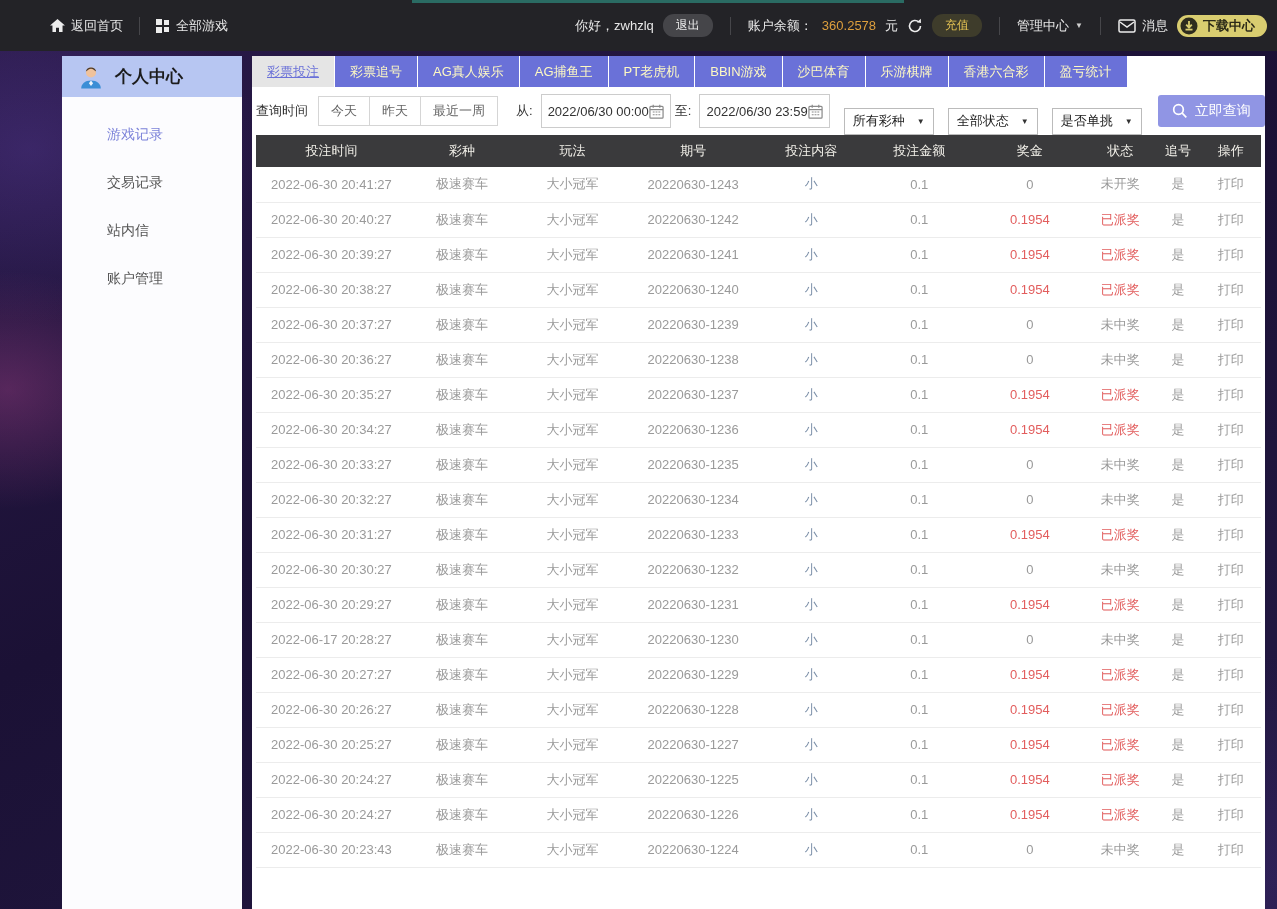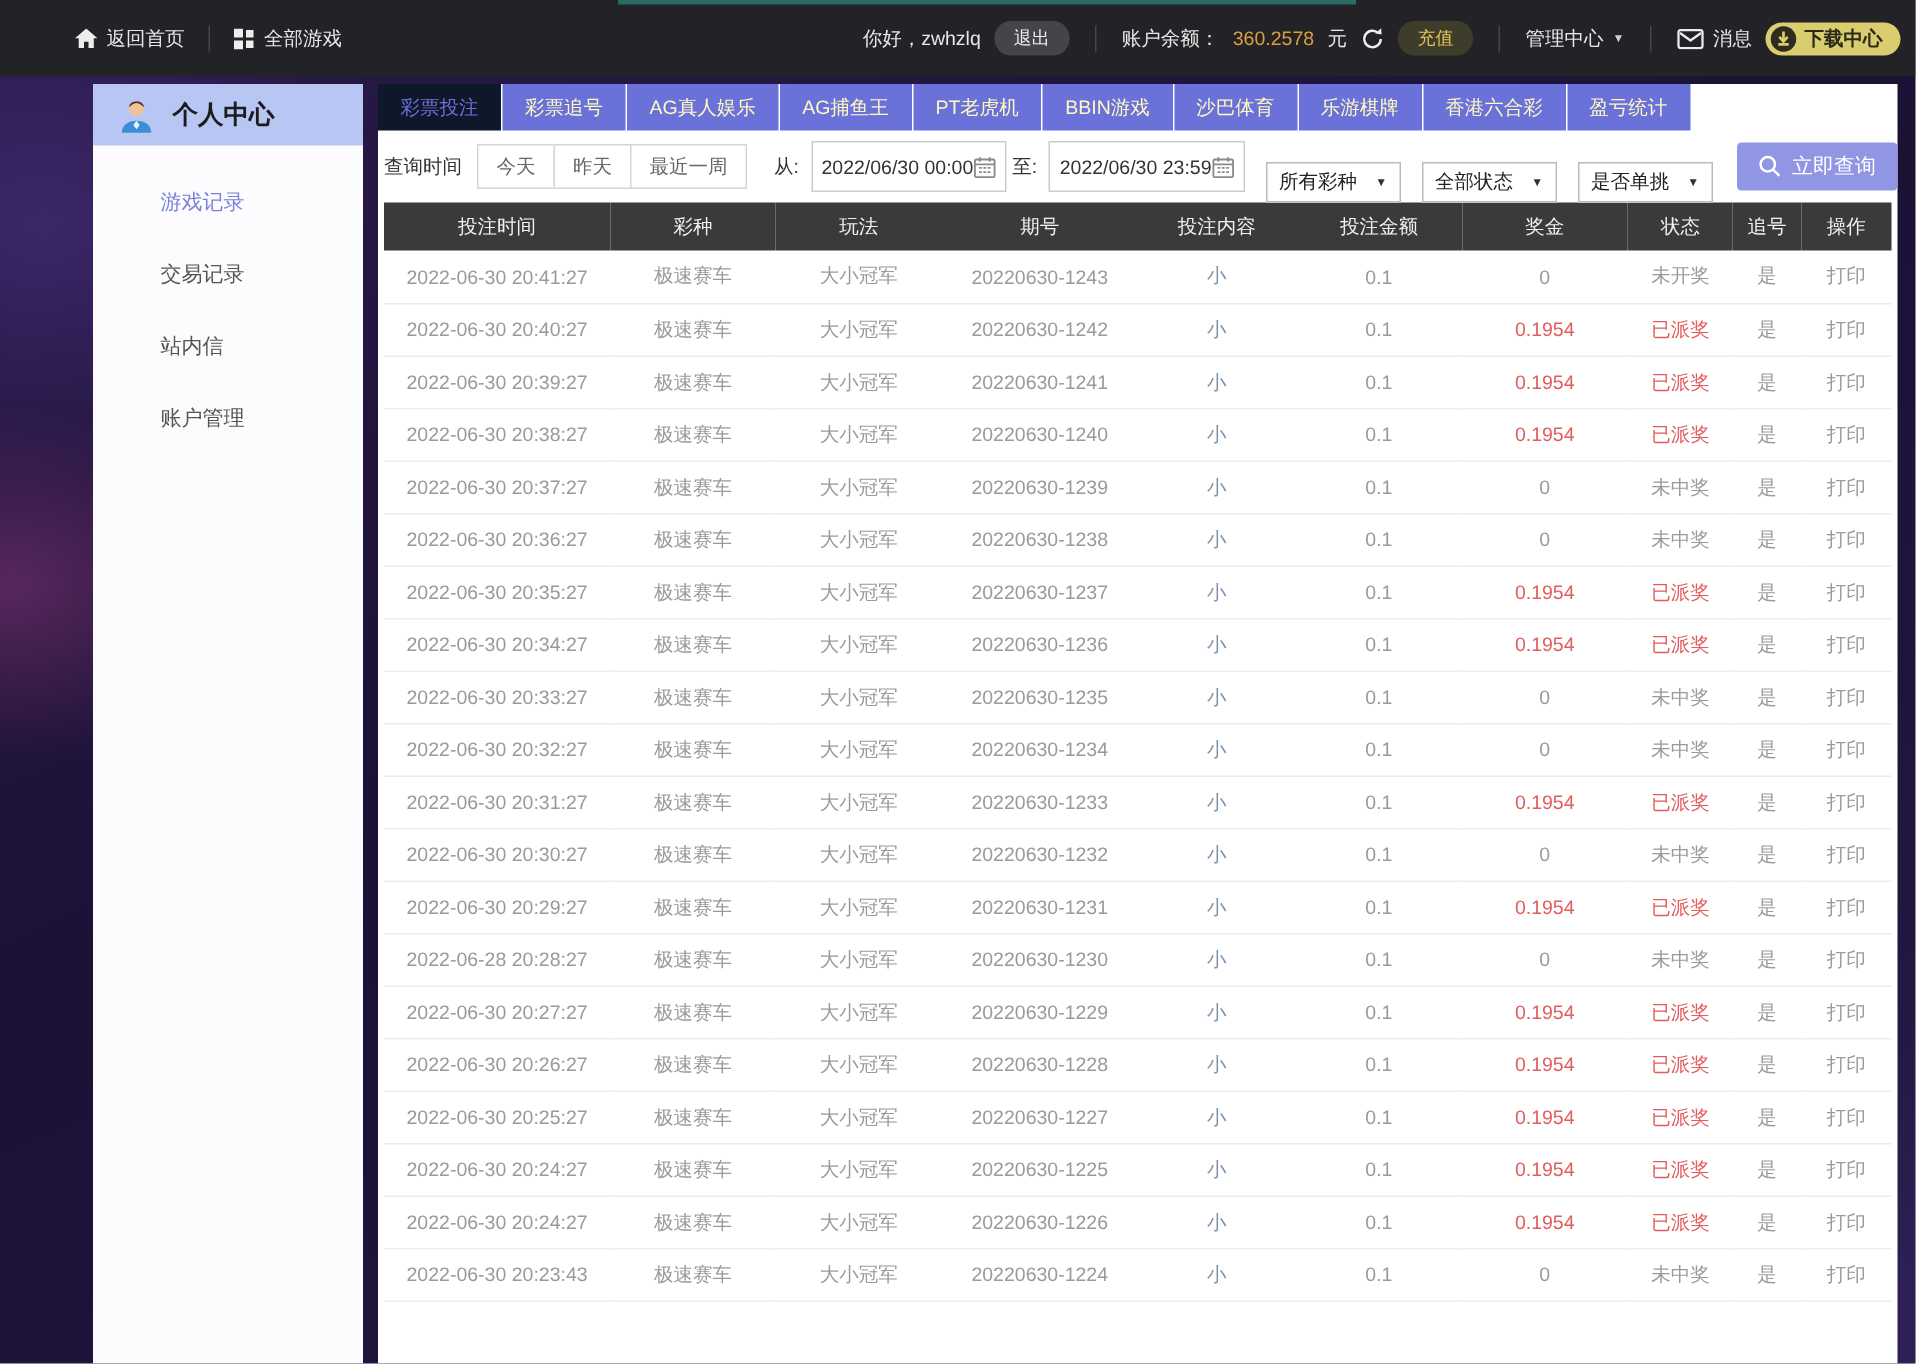--- a/index.html
+++ b/index.html
@@ -34,21 +34,21 @@
   .sidebar-header { height:41px; background:#b7c6f2; display:flex; align-items:center; padding-left:15px; gap:10px; }
   .sidebar-title { font-size:17px; font-weight:bold; color:#1c1c1c; }
   .side-menu { padding-top:14px; }
   .side-item { height:48px; display:flex; align-items:center; padding-left:45px; font-size:14px; color:#555; cursor:pointer; }
   .side-item.active { color:#7b82d9; }
 
   
   .panel { position:absolute; left:252px; top:56px; width:1013px; bottom:0; background:#ffffff; z-index:3; }
   .tab-bar { display:flex; height:31px; }
   .tab { background:#6a71d8; color:#fef9c3; font-size:13px; padding:0 15px; display:flex; align-items:center; margin-right:1px; cursor:pointer; white-space:nowrap; }
-  .tab.active { background:#0f172a; color:#6a71d8; }
+  .tab.active { background:#e5e5e5; color:#6a71d8;text-decoration:underline; }
 
   .query-bar { height:38px; display:flex; align-items:center; padding:0 4px; margin-top:5px; font-size:13px; color:#333; }
   .q-label { margin-right:10px; white-space:nowrap; }
   .quick-group { display:flex; margin-right:14px; }
   .quick-btn { border:1px solid #d5d5d5; background:#fff; color:#666; font-size:13px; padding:5px 12px; margin-left:-1px; cursor:pointer; white-space:nowrap; }
   .quick-btn:first-child { margin-left:0; }
   .mini-label { margin:0 8px 0 4px; white-space:nowrap; }
   .date-input { width:138px; height:27px; border:1px solid #ccc; display:flex; align-items:center; justify-content:space-between; padding:16px 6px; color:#333; font-size:13px; background:#fff; cursor:text; white-space:nowrap; }
   .filters { display:flex; gap:14px; margin-left:14px;margin-top:20px; }
   .filter-select { width:90px; height:27px; border:1px solid #bbb; background:#fff; display:flex; align-items:center; justify-content:space-between; padding:0 8px; font-size:13px; color:#222; cursor:pointer; white-space:nowrap; }
@@ -403,21 +403,21 @@
           <td>大小冠军</td>
           <td>20220630-1231</td>
           <td class="c-blue">小</td>
           <td>0.1</td>
           <td class="red">0.1954</td>
           <td class="red">已派奖</td>
           <td>是</td>
           <td class="c-action">打印</td>
         </tr>
         <tr>
-          <td>2022-06-28 20:28:27</td>
+          <td>2022-06-17 20:28:27</td>
           <td>极速赛车</td>
           <td>大小冠军</td>
           <td>20220630-1230</td>
           <td class="c-blue">小</td>
           <td>0.1</td>
           <td>0</td>
           <td>未中奖</td>
           <td>是</td>
           <td class="c-action">打印</td>
         </tr>

